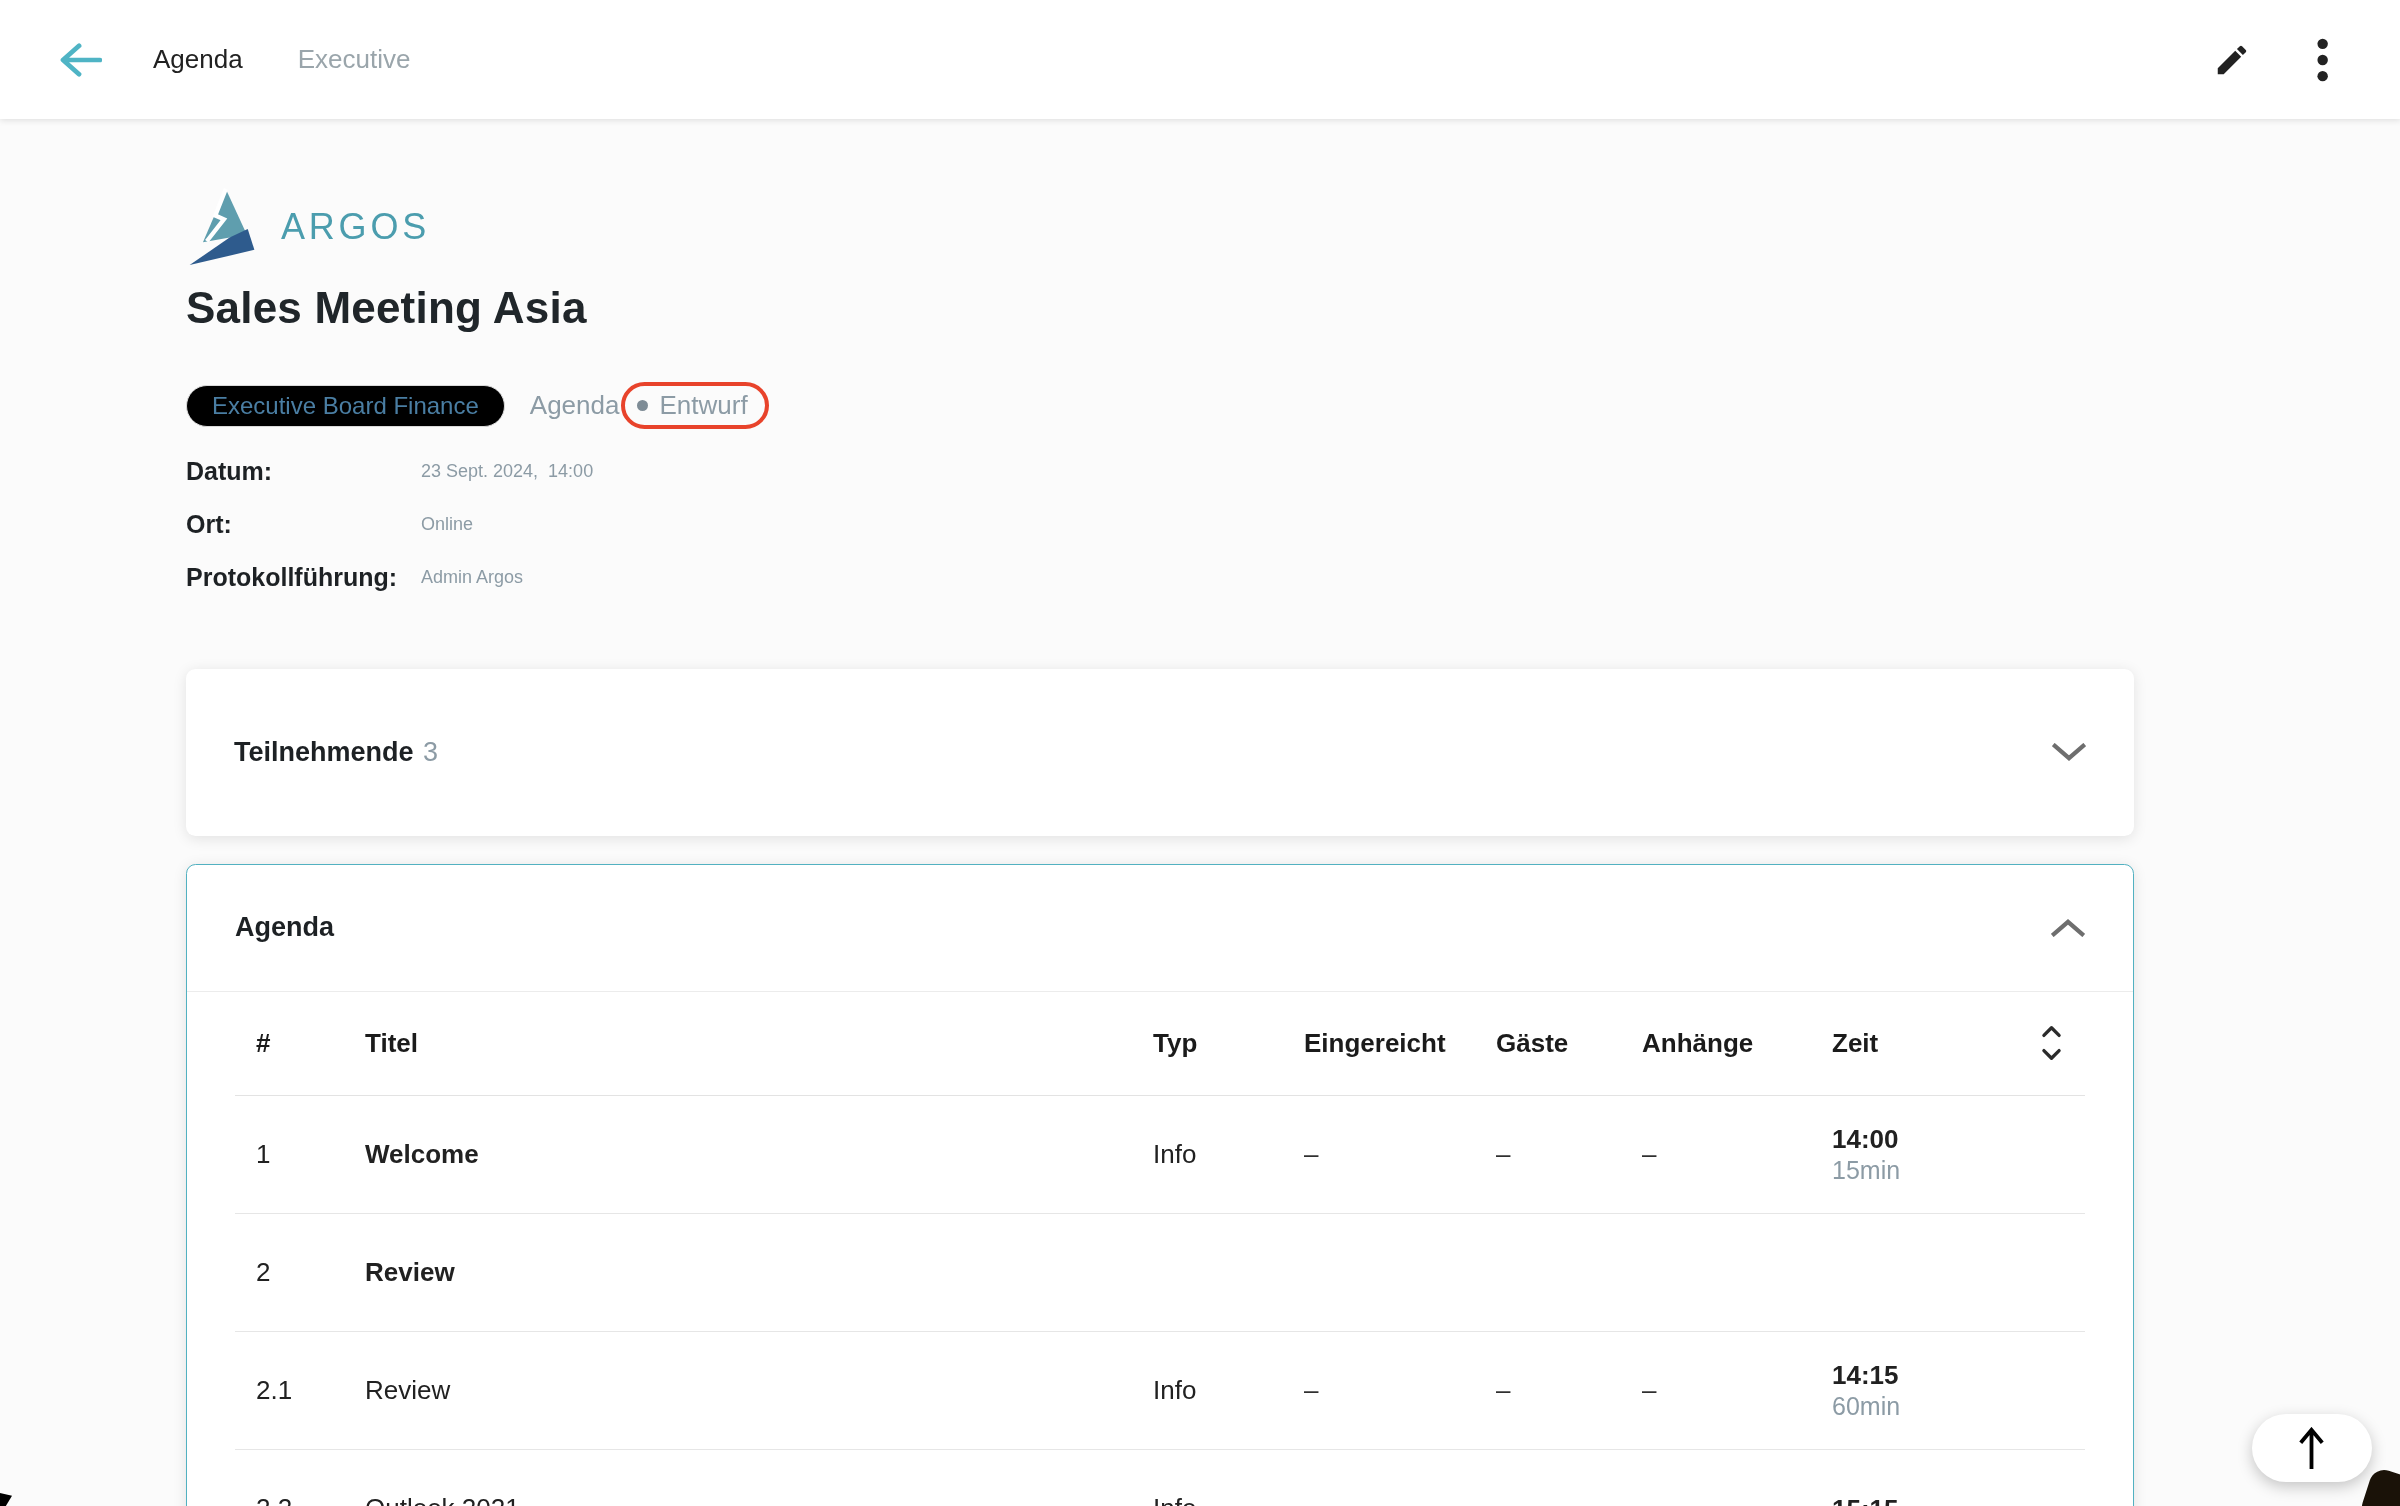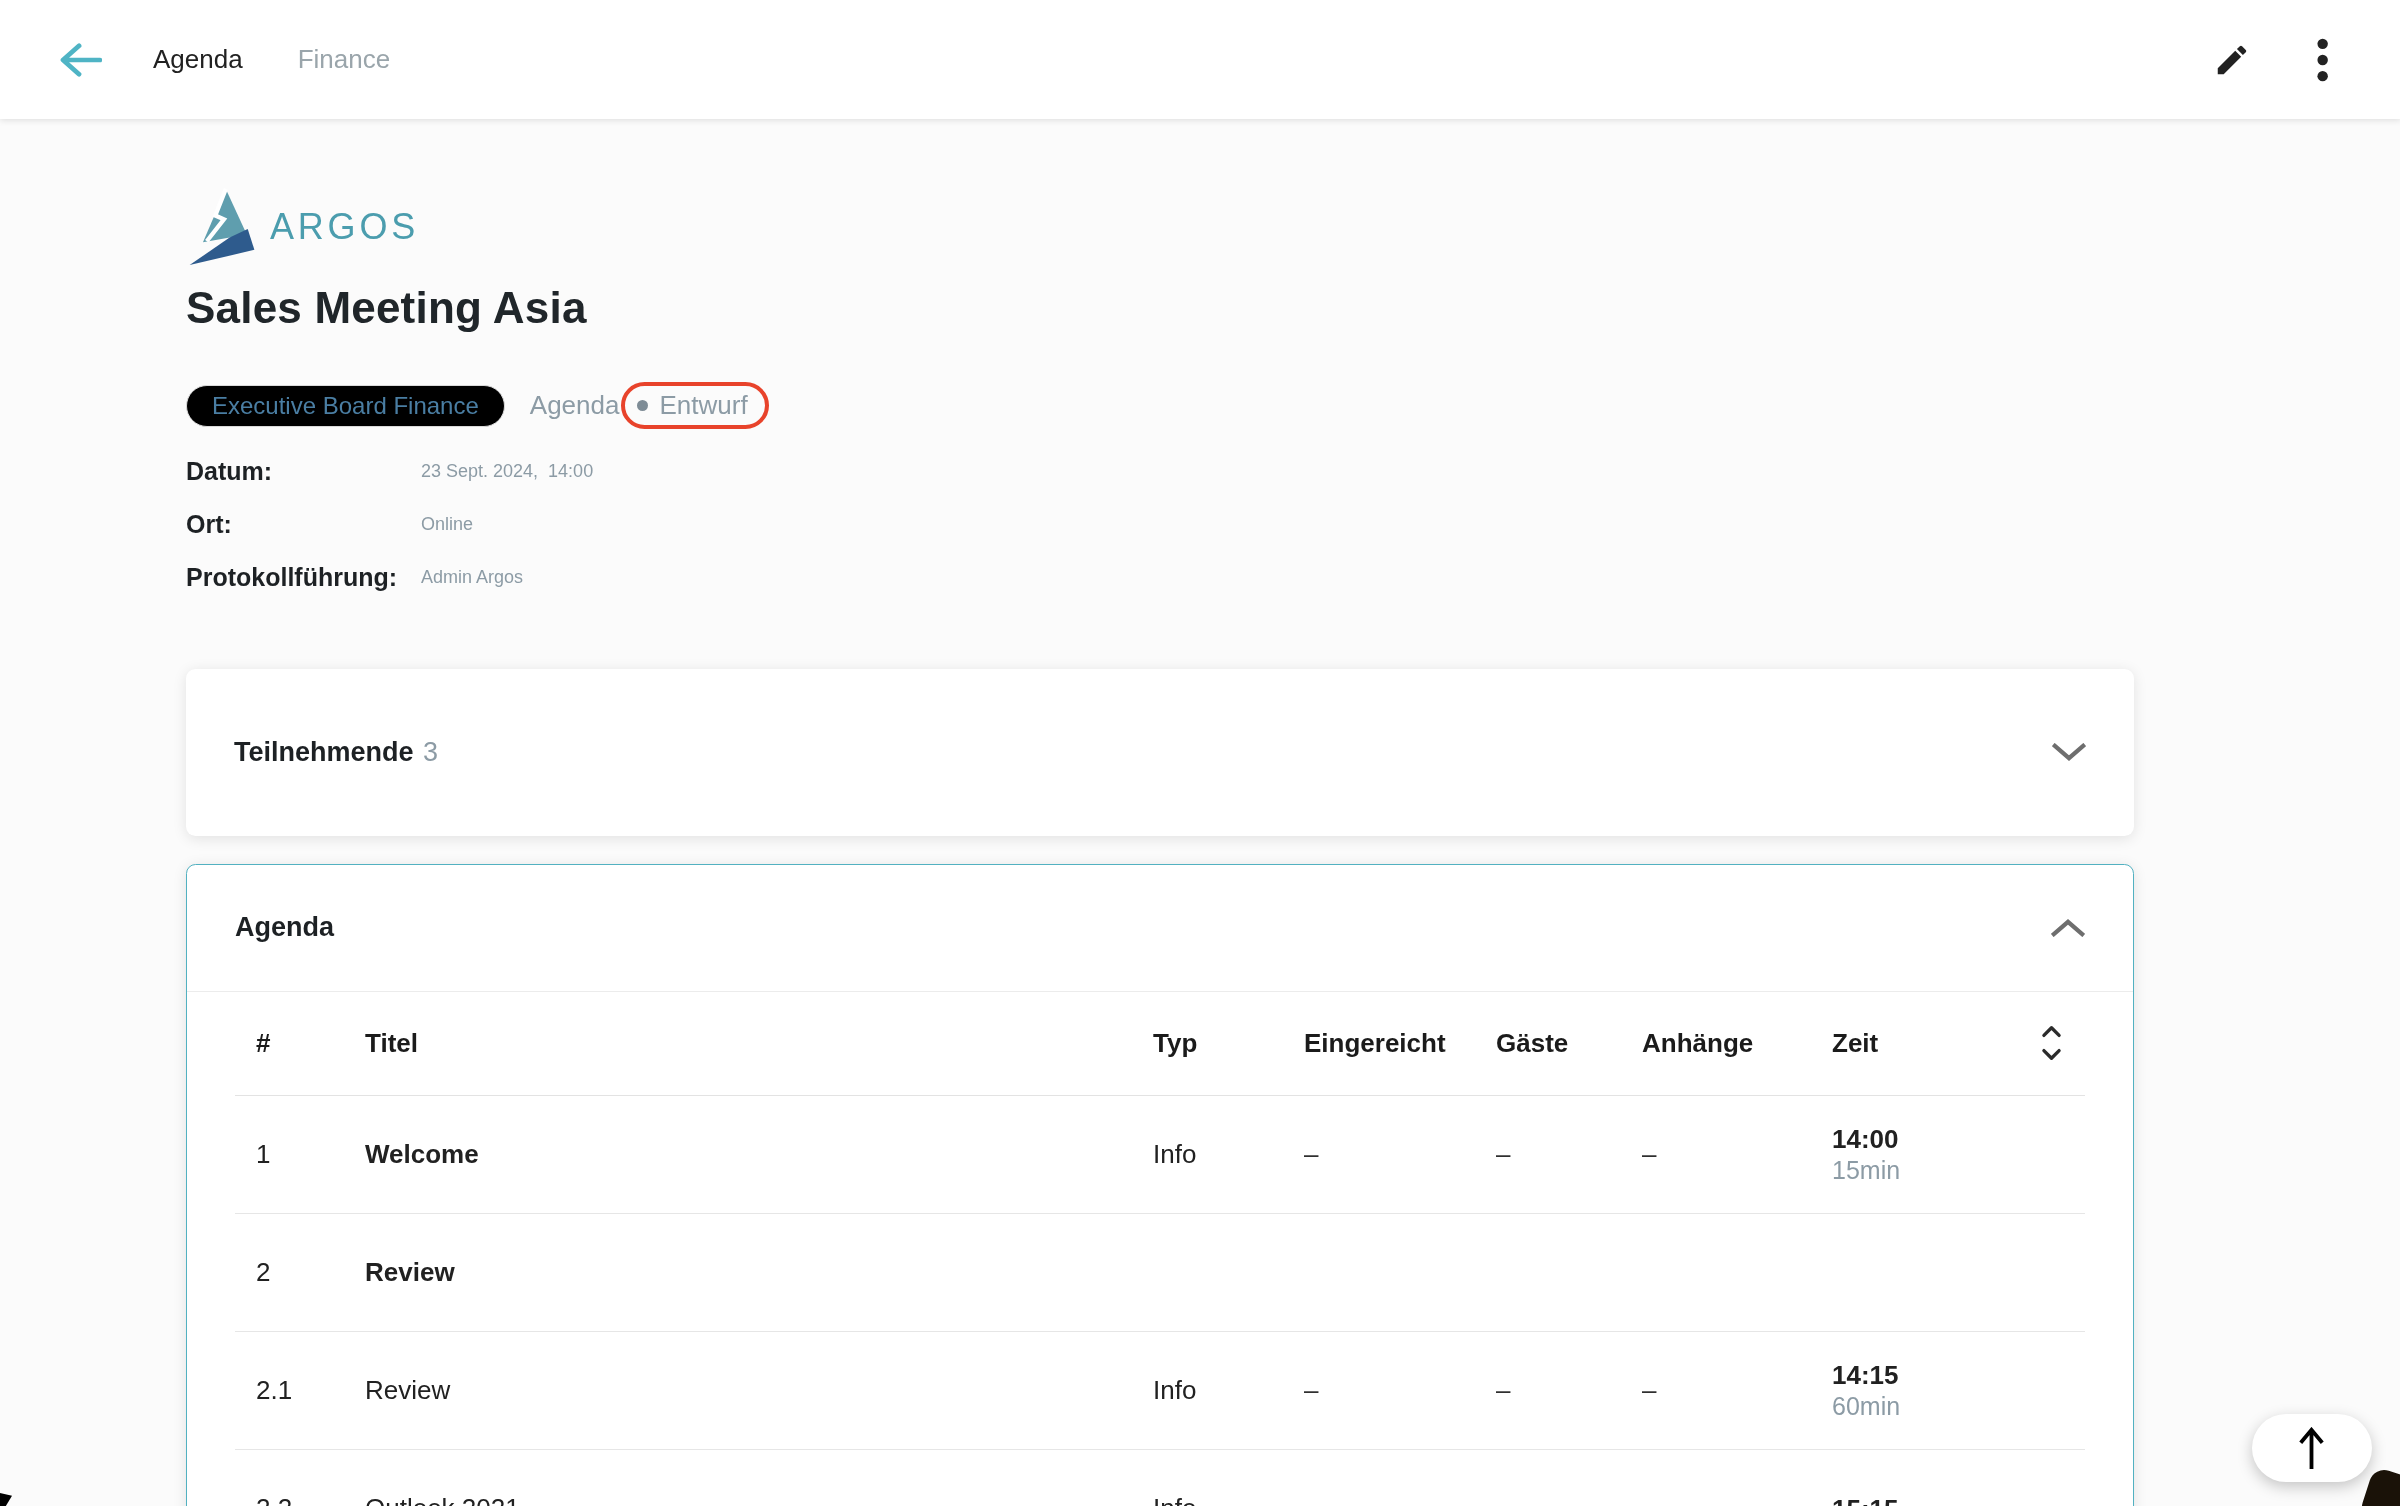--- a/index.html
+++ b/index.html
@@ -26,21 +26,21 @@
   .topbar-spacer { flex:1; }
   .icon-btn { width:55px; height:55px; display:flex; align-items:center; justify-content:center; cursor:pointer; }
   .icon-btn + .icon-btn { margin-left:36px; }
 
   
   .content { margin-left:186px; width:1948px; }
 
   .logo { margin-top:68px; display:flex; align-items:center; height:80px; }
   .logo svg { width:72px; height:80px; display:block; }
   .logo-text {
-    margin-left:12px; font-size:36px; letter-spacing:3.8px;
+    margin-left:23px; font-size:36px; letter-spacing:3.8px;
     color:var(--logo_teal,#4b9dae); font-weight:500;
   }
 
   .page-title { margin-top:15px; font-size:44px; font-weight:600; color:#20262a; line-height:51px; letter-spacing:0.2px; }
 
   .chips-row { margin-top:45px; display:flex; align-items:center; height:55px; }
   .chip {
     height:42px; display:inline-flex; align-items:center;
     padding:0 25px; border:1.9px solid #dadada; border-radius:21px;
     color:var(--chip_text,#4a7ea3); font-size:24px; background:#000000; cursor:pointer;
@@ -125,21 +125,21 @@
 <body>
 
 <div class="topbar">
   <div class="back-btn">
     <svg width="44" height="34" viewBox="0 0 46 36">
       <path d="M22 3 L5 18 L22 33 M5 18 H44" stroke="#4fb4c5" stroke-width="5" fill="none" stroke-linecap="round" stroke-linejoin="round"></path>
     </svg>
   </div>
   <div class="tabs">
     <div class="tab active">Agenda</div>
-    <div class="tab inactive">Finance</div>
+    <div class="tab inactive">Executive</div>
   </div>
   <div class="topbar-spacer"></div>
   <div class="icon-btn">
     <svg width="38" height="38" viewBox="0 0 24 24">
       <path fill="#222" d="M3 17.25V21h3.75L17.8 9.94l-3.75-3.75L3 17.25zM20.7 7.04a1 1 0 0 0 0-1.41l-2.34-2.34a1 1 0 0 0-1.41 0l-1.83 1.83 3.75 3.75 1.83-1.83z"></path>
     </svg>
   </div>
   <div class="icon-btn">
     <svg width="13.3" height="46" viewBox="0 0 14 48">
       <circle cx="7" cy="7" r="5.5" fill="#222"></circle>

